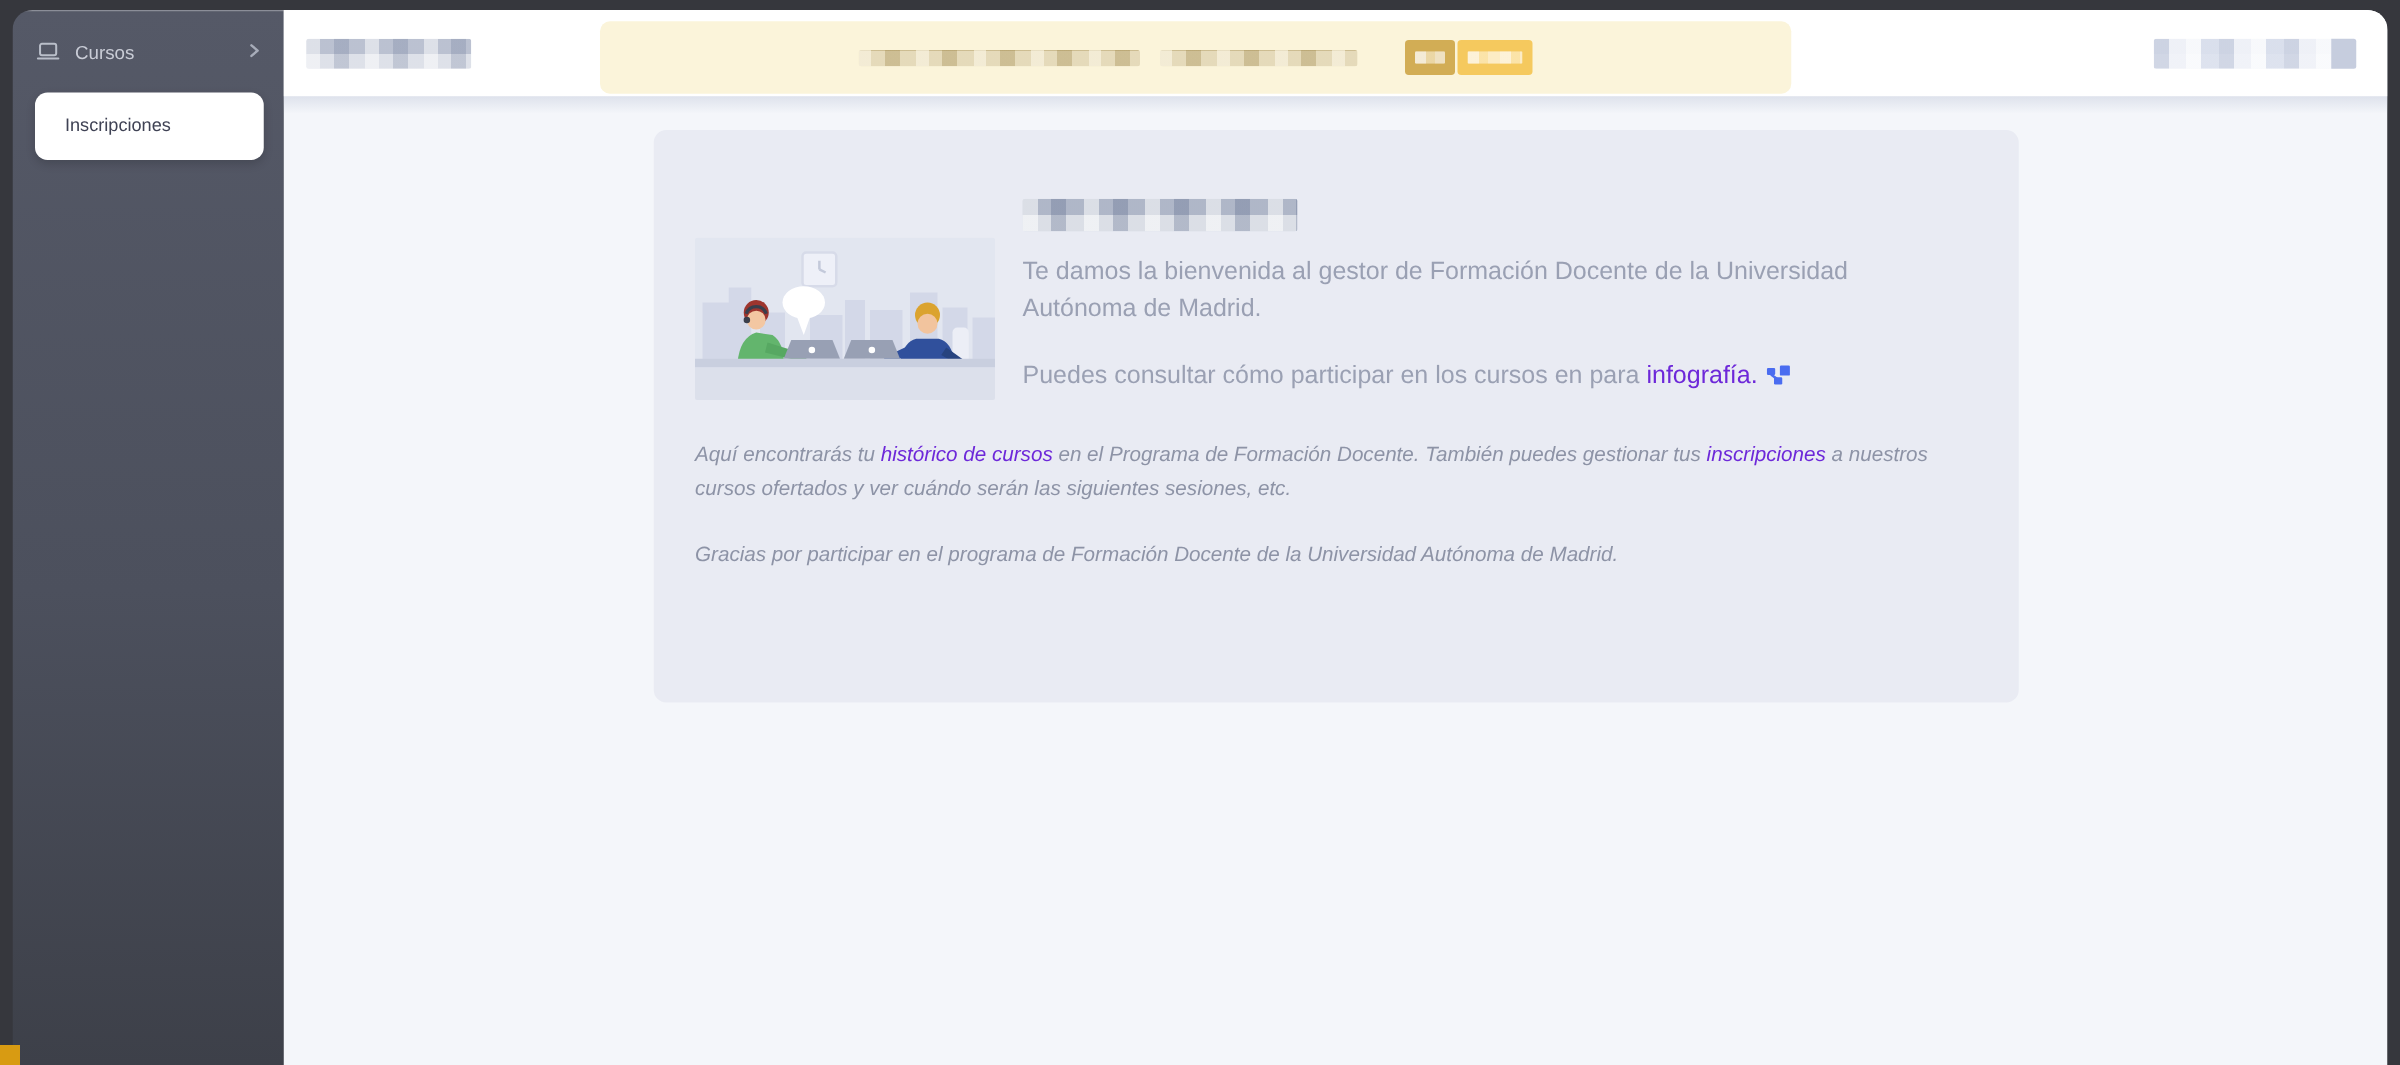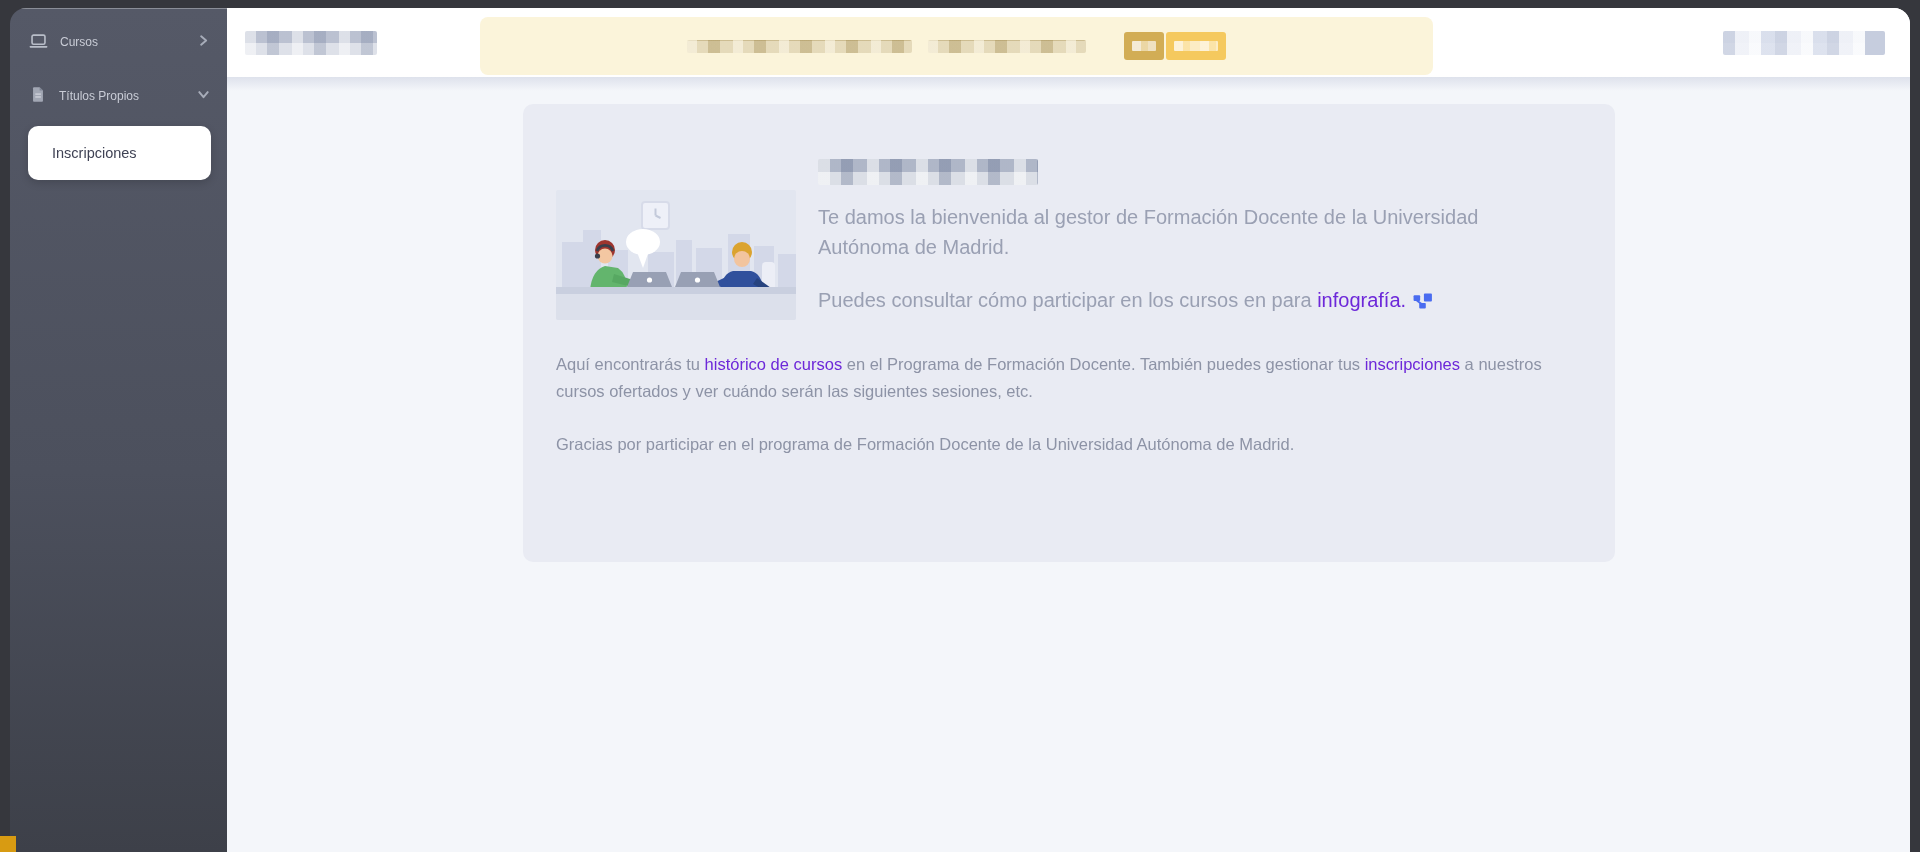--- a/index.html
+++ b/index.html
@@ -12,21 +12,21 @@
     display:flex;border-radius:16px 16px 0 0;overflow:hidden;}
 
   
   .sidebar{width:217px;flex:none;display:flex;flex-direction:column;
     background:linear-gradient(180deg,#555967 0%,#4c505d 55%,#3d4049 100%);}
   .brand{display:flex;align-items:center;gap:17px;padding:17px 16px 15px 27px;}
   .brand-label{color:#ffffff;font-weight:bold;font-size:16px;letter-spacing:1.3px;}
   .divider{height:1px;background:rgba(255,255,255,.32);flex:none;}
   .nav{padding-top:6px;}
   .nav-item{display:flex;align-items:center;gap:12px;
-    padding:16px 16px 16px 19px;color:#c9ccd6;font-size:12px;cursor:pointer;}
+    padding:16px 16px 16px 19px;color:#c9ccd6;font-size:15px;cursor:pointer;}
   .nav-item .grow{flex:1;}
   .subitem{background:#ffffff;border-radius:10px;margin:4px 16px 0 18px;height:54px;
     display:flex;align-items:center;padding-left:24px;color:#3f4254;font-size:14.5px;
     cursor:pointer;box-shadow:0 3px 8px rgba(0,0,0,.16);}
 
   
   .main{flex:1;display:flex;flex-direction:column;background:#f4f6fa;min-width:0;}
   .header{height:69px;background:#ffffff;position:relative;display:flex;align-items:center;flex:none;z-index:2;}
   .header::after{content:"";position:absolute;left:0;right:0;top:69px;height:14px;
     background:linear-gradient(rgba(200,206,222,.5),rgba(244,246,250,0));pointer-events:none;}
@@ -46,21 +46,21 @@
 
   
   .page{flex:1;position:relative;}
   .card{position:absolute;left:296px;top:27px;width:1092px;height:458px;
     background:#e9ebf3;border-radius:10px;}
   .illus{position:absolute;left:33px;top:86px;width:240px;height:130px;overflow:hidden;border-radius:2px;}
   .welcome{position:absolute;left:295px;top:55px;width:690px;}
   .title-redact{width:220px;height:26px;border-radius:2px;margin-bottom:17px;}
   .welcome p{margin:0 0 23px;font-size:20px;line-height:30px;color:#9aa0b3;}
   .body-copy{position:absolute;left:33px;top:247px;width:1038px;
-    font-size:16.5px;line-height:27px;color:#8d93a6;}
+    font-size:16.5px;line-height:27px;color:#8d93a6;font-style:italic;}
   .body-copy p{margin:0 0 26px;}
   a{color:#6d28d9;text-decoration:none;cursor:pointer;}
   .strong-link{font-weight:bold;}
   .inline-icon{display:inline-block;vertical-align:-2px;margin-left:7px;}
 
   
   .px{background-color:#ccd1dd;
     background-image:
       repeating-linear-gradient(90deg, rgba(255,255,255,.5) 0 11px, transparent 11px 22px,
         rgba(90,105,140,.22) 22px 34px, transparent 34px 47px),
@@ -104,37 +104,20 @@
         </span>
         <span>Cursos</span>
         <span class="grow"></span>
         <span>
           <svg width="15" height="15" viewBox="0 0 16 16" fill="none" stroke="#a7acb9" stroke-width="2.1" stroke-linecap="round" stroke-linejoin="round">
             <polyline points="5.5,3.5 10.8,8 5.5,12.5"></polyline>
           </svg>
         </span>
       </div>
 
-      <div class="nav-item">
-        <span>
-          <svg width="18" height="18" viewBox="0 0 20 20">
-            <path d="M5.5 2.5 h6.3 l3.7 3.7 v11.3 a1 1 0 0 1 -1 1 h-9 a1 1 0 0 1 -1 -1 v-14 a1 1 0 0 1 1 -1 z" fill="#a2a7b4"></path>
-            <path d="M11.8 2.5 l3.7 3.7 h-3.7 z" fill="#7e8493"></path>
-            <rect x="7" y="9.4" width="6.2" height="1.4" fill="#d3d6de"></rect>
-            <rect x="7" y="12.6" width="6.2" height="1.4" fill="#d3d6de"></rect>
-          </svg>
-        </span>
-        <span>Títulos Propios</span>
-        <span class="grow"></span>
-        <span>
-          <svg width="15" height="15" viewBox="0 0 16 16" fill="none" stroke="#a7acb9" stroke-width="2.1" stroke-linecap="round" stroke-linejoin="round">
-            <polyline points="3.5,5.5 8,10.8 12.5,5.5"></polyline>
-          </svg>
-        </span>
-      </div>
 
       <div class="subitem">
         <span>Inscripciones</span>
       </div>
     </div>
   </div>
 
   <div class="main">
 
     <div class="header">

